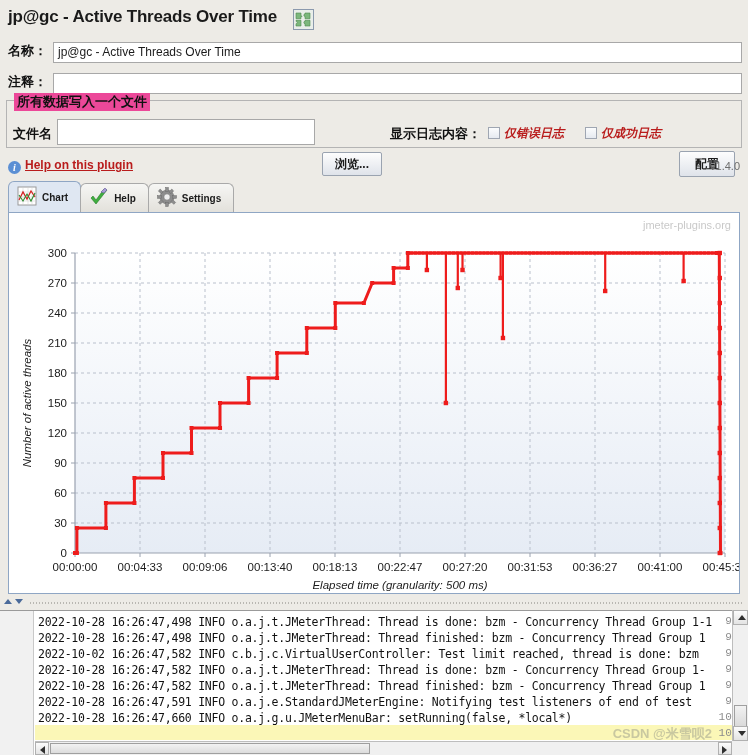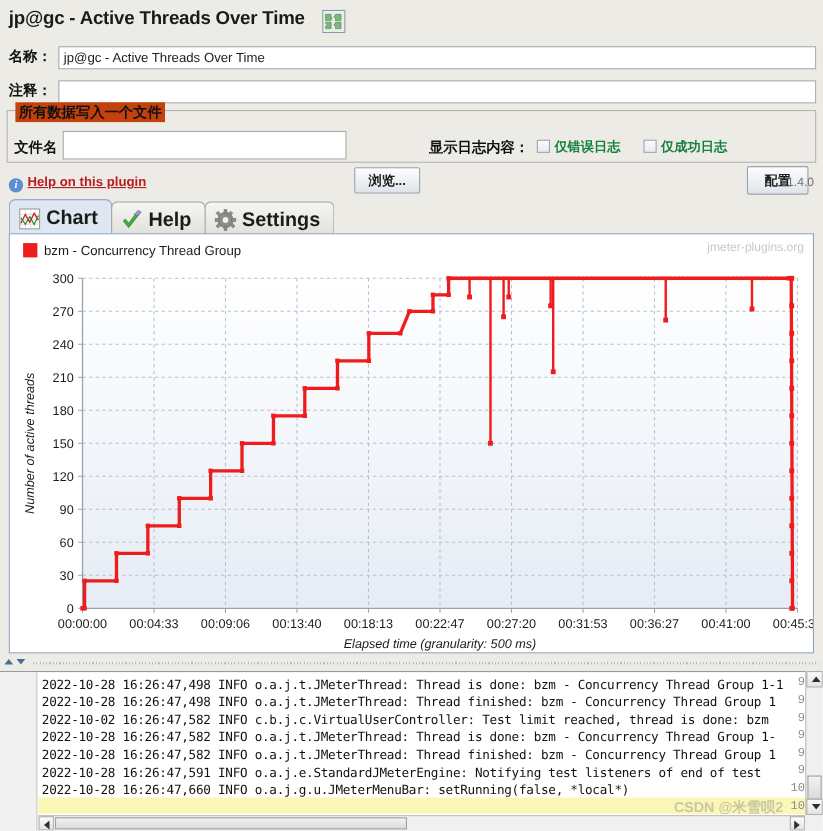--- a/index.html
+++ b/index.html
@@ -23,49 +23,49 @@
   .lbl{font-size:13px;font-weight:bold;color:#111;}
   .tfield{
     position:absolute;background:#fff;border:1px solid #a8a8a8;
     box-sizing:border-box;height:21px;line-height:19px;
     font-size:12px;color:#1b1b1b;padding:0 4px;overflow:hidden;white-space:nowrap;
   }
 
   
   .grp{position:absolute;left:6px;top:100px;width:736px;height:48px;
        border:1px solid #b4b4b4;box-sizing:border-box;}
-  .grp-title{position:absolute;left:14px;top:93px;background:#c2410c;padding:0 3px;
+  .grp-title{position:absolute;left:14px;top:93px;background:#ec4899;padding:0 3px;
        font-size:13px;font-weight:bold;color:#111;}
 
   .btn{
     position:absolute;box-sizing:border-box;
     background:linear-gradient(#fdfdfd,#dfe3ea);
     border:1px solid #9aa3b0;border-radius:2px;
     font-size:12px;font-weight:bold;color:#1b1b1b;
     text-align:center;line-height:22px;height:24px;cursor:default;margin-top:32px;
   }
 
-  .cbwrap{position:absolute;font-size:12px;font-weight:bold;color:#15803d;white-space:nowrap;}
+  .cbwrap{position:absolute;font-size:12px;font-weight:bold;color:#b91c1c;white-space:nowrap;font-style:italic;}
   .cbox{display:inline-block;width:12px;height:12px;border:1px solid #9fa6b2;background:linear-gradient(#fbfcfd,#e6eaf0);
         vertical-align:-2px;margin-right:4px;box-sizing:border-box;}
 
   .ver{position:absolute;right:8px;top:160px;font-size:11px;color:#6e6e6e;}
 
   .help{position:absolute;left:8px;top:158px;font-size:12px;white-space:nowrap;}
   .help a{color:#b91c1c;font-weight:bold;margin-top:31px;}
   .help .iinfo{display:inline-block;width:13px;height:13px;border-radius:50%;
        background:#5b8fd4;color:#fff;font-size:10px;font-weight:bold;text-align:center;
        line-height:13px;vertical-align:-2px;margin-right:4px;font-style:italic;font-family:"Liberation Serif",serif;}
 
   
   .tabs{position:absolute;left:8px;top:181px;height:32px;}
   .tab{position:relative;display:inline-block;height:30px;box-sizing:border-box;
        border:1px solid #a9a9a9;border-bottom:none;
        border-radius:6px 6px 0 0;margin-right:-1px;
-       padding:0 12px 0 8px;font-size:18px;font-weight:bold;color:#1b1b1b;
+       padding:0 12px 0 8px;font-size:10px;font-weight:bold;color:#1b1b1b;
        line-height:30px;background:linear-gradient(#f6f6f4,#e2e0da);vertical-align:bottom;}
   .tab.sel{background:#dfe7f2;border-color:#8fa6c4;height:32px;line-height:32px;}
   .tab .tico{display:inline-block;width:20px;height:20px;vertical-align:-5px;margin-right:5px;}
 
   
   .chartpanel{position:absolute;left:8px;top:212px;width:732px;height:382px;
        background:#ffffff;border:1px solid #8fa6c4;box-sizing:border-box;overflow:hidden;}
   .legend{position:absolute;left:12px;top:8px;font-size:12px;color:#1b1b1b;white-space:nowrap;}
   .legend .sw{display:inline-block;width:13px;height:13px;background:#ee1c1c;vertical-align:-2px;margin-right:6px;}
   .watermark{position:absolute;right:8px;top:6px;font-size:11px;color:#c9c9c9;}
@@ -203,23 +203,20 @@
             <rect x="13" y="2.4" width="2.6" height="4" transform="rotate(45 14.3 4.4)"></rect>
             <rect x="2.4" y="13" width="2.6" height="4" transform="rotate(45 3.7 15)"></rect>
           </g>
           <circle cx="10" cy="10" r="3.2" fill="#efefef" stroke="#6a6a6a" stroke-width="0.6"></circle>
         </svg>
       </span><span>Settings</span>
     </span>
   </div>
 
   <div class="chartpanel">
-    <div class="legend">
-      <span class="sw"></span><span>bzm - Concurrency Thread Group</span>
-    </div>
     <div class="watermark">jmeter-plugins.org</div>
     <svg class="plot" id="plot-svg" width="730" height="380">
         <defs>
           <linearGradient id="bgg" x1="0" y1="0" x2="0" y2="1">
             <stop offset="0" stop-color="#ffffff"></stop>
             <stop offset="1" stop-color="#e6ecf5"></stop>
           </linearGradient>
         </defs>
         <rect x="66" y="40" width="650" height="300" fill="url(#bgg)"></rect>
         <line x1="62" y1="340" x2="66" y2="340" stroke="#9aa2b0" stroke-width="1"></line>

